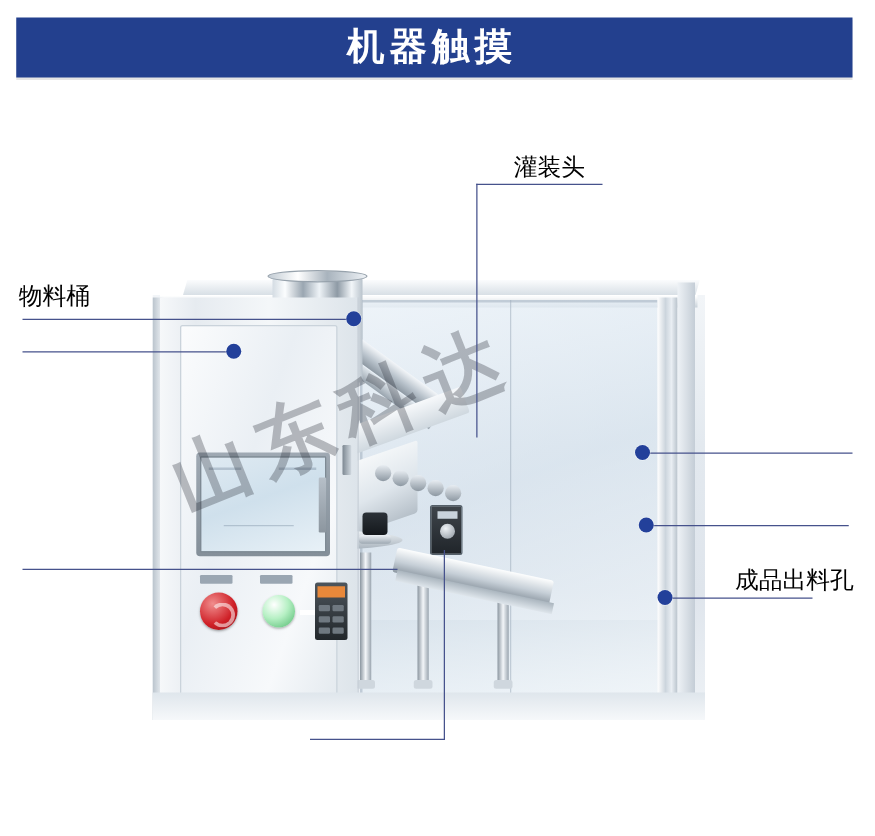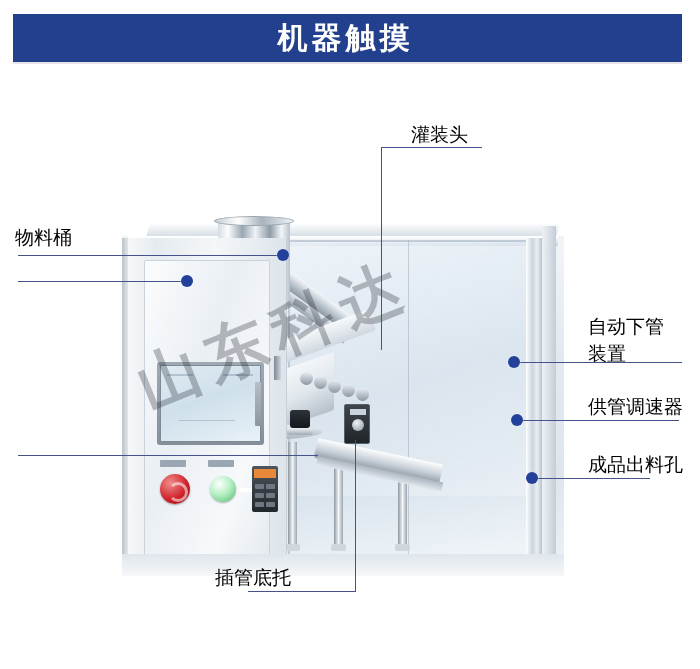--- a/index.html
+++ b/index.html
@@ -284,30 +284,26 @@
 
   <div class="callout-label" style="left:15px;top:154px;">物料桶</div>
   <div class="lead-h" style="left:18px;top:185px;width:264px;"></div>
   <div class="dot" style="left:277px;top:179px;"></div>
 
   <div class="lead-h" style="left:18px;top:211px;width:168px;"></div>
   <div class="dot" style="left:181px;top:205px;"></div>
 
   <div class="lead-h" style="left:18px;top:385px;width:300px;"></div>
 
-  <div class="callout-label" style="left:588px;top:243px;">自动下管
-装置</div>
   <div class="lead-h" style="left:518px;top:292px;width:164px;"></div>
   <div class="dot" style="left:508px;top:286px;"></div>
 
-  <div class="callout-label" style="left:588px;top:323px;">供管调速器</div>
   <div class="lead-h" style="left:521px;top:350px;width:158px;"></div>
   <div class="dot" style="left:511px;top:344px;"></div>
 
   <div class="callout-label" style="left:588px;top:381px;">成品出料孔</div>
   <div class="lead-h" style="left:536px;top:408px;width:114px;"></div>
   <div class="dot" style="left:526px;top:402px;"></div>
 
   <div class="lead-v" style="left:355px;top:370px;height:152px;"></div>
   <div class="lead-h" style="left:248px;top:521px;width:108px;"></div>
-  <div class="callout-label" style="left:215px;top:494px;">插管底托</div>
 
 </div>
 
 </body></html>

